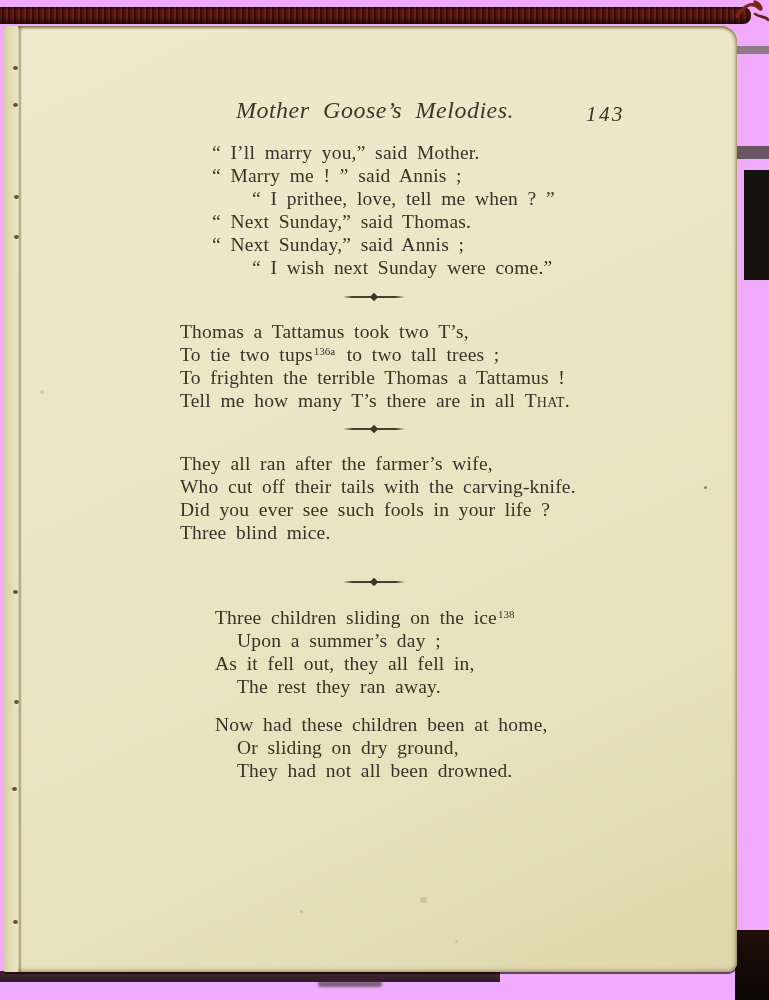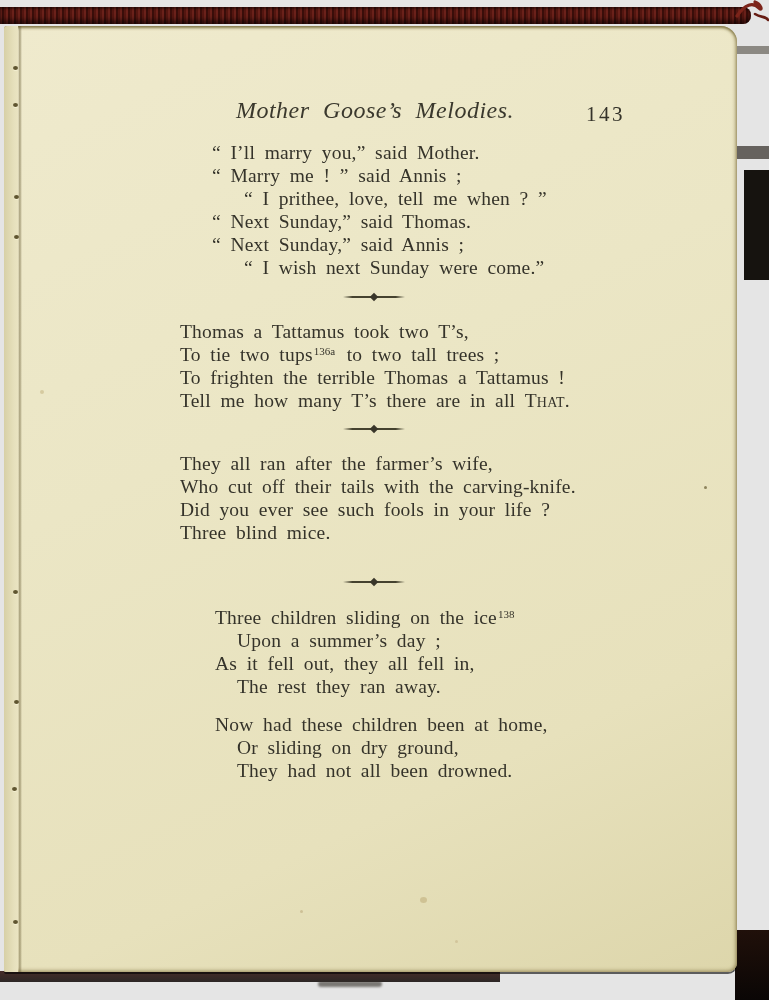--- a/index.html
+++ b/index.html
@@ -1,18 +1,18 @@
 <!DOCTYPE html>
 <html><head>
 <meta charset="utf-8">
 <style>
   html,body { margin:0; padding:0; }
   .scene {
     position:relative; width:769px; height:1000px;
-    background:#e5e5e5; overflow:hidden;
+    background:#f0abfc; overflow:hidden;
     font-family:"Liberation Serif", serif;
   }
   
   .headband {
     position:absolute; left:0; top:7px; width:751px; height:17px;
     background:repeating-linear-gradient(90deg,#6b211a 0 2px,#3a0e0a 2px 4px,#541610 4px 6px);
     border-radius:0 8px 8px 0;
     box-shadow:inset 0 -4px 5px rgba(0,0,0,.55), inset 0 2px 2px rgba(0,0,0,.4);
   }
   .thread { position:absolute; left:735px; top:0px; }
@@ -54,27 +54,27 @@
   .bottom-red{position:absolute;left:0;top:971px;width:500px;height:11px;
     background:linear-gradient(180deg,#2a0c07,#0b0504);opacity:.85;}
   .smudge{position:absolute;left:318px;top:981px;width:64px;height:6px;background:#34302a;
     border-radius:3px;filter:blur(1px);opacity:.6;}
   
   .content { position:absolute; inset:0; color:#35332a; }
   .running-head {
     position:absolute; left:175px; top:97px; width:400px; text-align:center;
     font-style:italic; font-size:24px; letter-spacing:.5px; word-spacing:7px; color:#3a382d;
   }
-  .page-num { position:absolute; left:586px; top:102px; font-size:21px; letter-spacing:2.5px; }
+  .page-num { position:absolute; left:586px; top:102px; font-size:21px; letter-spacing:2.5px;font-style:italic; }
   .verse { position:absolute; font-size:19.5px; line-height:23px;
     word-spacing:4.5px; letter-spacing:.2px; white-space:nowrap; }
   .verse-0{top:141px;left:212px} .verse-1{top:320px;left:180px}
   .verse-2{top:452px;left:180px} .verse-3{top:606px;left:215px}
   .verse-4{top:713px;left:215px}
-  .verse-0 .indent{margin-left:32px}
+  .verse-0 .indent{margin-left:40px}
   .verse-3 .indent,.verse-4 .indent{margin-left:22px}
   sup.fn { font-size:11px; line-height:0; vertical-align:6px; letter-spacing:0; margin:0 2px 0 1px; }
   .sc { font-variant:small-caps; }
   .divider { position:absolute; left:343px; width:62px; height:2px;
     background:linear-gradient(90deg,rgba(69,66,47,0),#45422f 15%,#45422f 85%,rgba(69,66,47,0)); }
   .divider-0{top:296px}.divider-1{top:428px}.divider-2{top:581px}
   .diamond { position:absolute; left:50%; top:-2px; width:6px; height:6px;
     background:#39362a; transform:translateX(-50%) rotate(45deg); }
 </style>
 </head>

